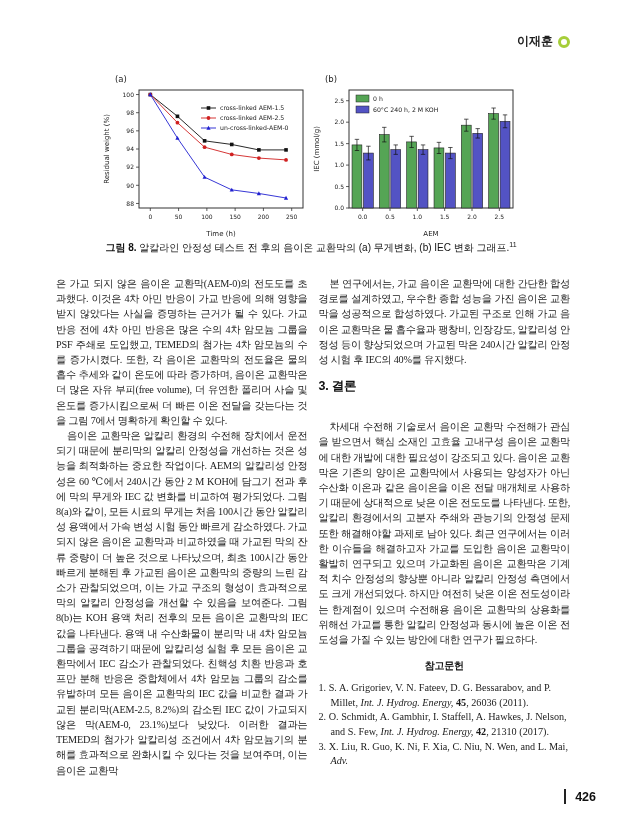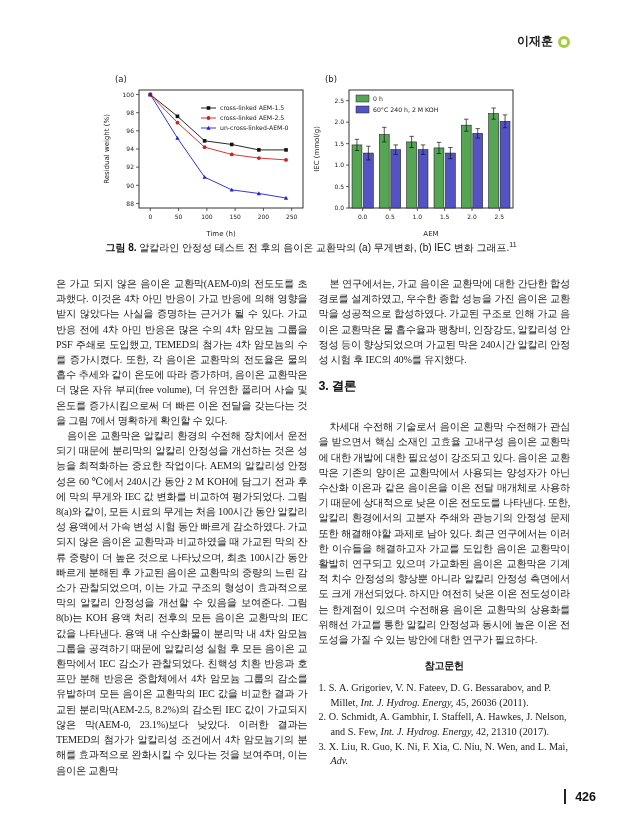--- a/index.html
+++ b/index.html
@@ -20,21 +20,21 @@
   .col{width:252px;font-size:10.2px;line-height:15.2px;text-align:justify;letter-spacing:-0.2px;}
   .col p{margin:0;}
   .col p.ind{text-indent:11px;}
   h3.sec{font-family:"Liberation Sans","DejaVu Sans",sans-serif;font-size:12.5px;line-height:15px;
          margin:12px 0 25px 0;font-weight:bold;color:#111;text-align:left;}
   h4.refh{font-family:"Liberation Sans","DejaVu Sans",sans-serif;font-size:10px;line-height:14px;
           text-align:center;margin:12px 0 8px 0;font-weight:bold;color:#111;}
   ol.refs{list-style:none;margin:0;padding:0;font-size:10.2px;line-height:14.6px;text-align:left;letter-spacing:0;}
   ol.refs li{padding-left:12px;text-indent:-12px;margin:0;}
   ol.refs i{font-style:italic;}
-  ol.refs b{font-weight:normal;}
+  ol.refs b{font-weight:bold;}
   .footer{position:absolute;bottom:26px;right:26px;display:flex;align-items:center;
           font-family:"Liberation Sans","DejaVu Sans",sans-serif;font-size:10.5px;color:#111;}
   .footer .bar{width:2px;height:15px;background:#222;margin:0 9px;}
   .footer .pnum{font-weight:bold;font-size:12.5px;}
 </style>
 </head>
 <body>
 
 <div class="page">
 

